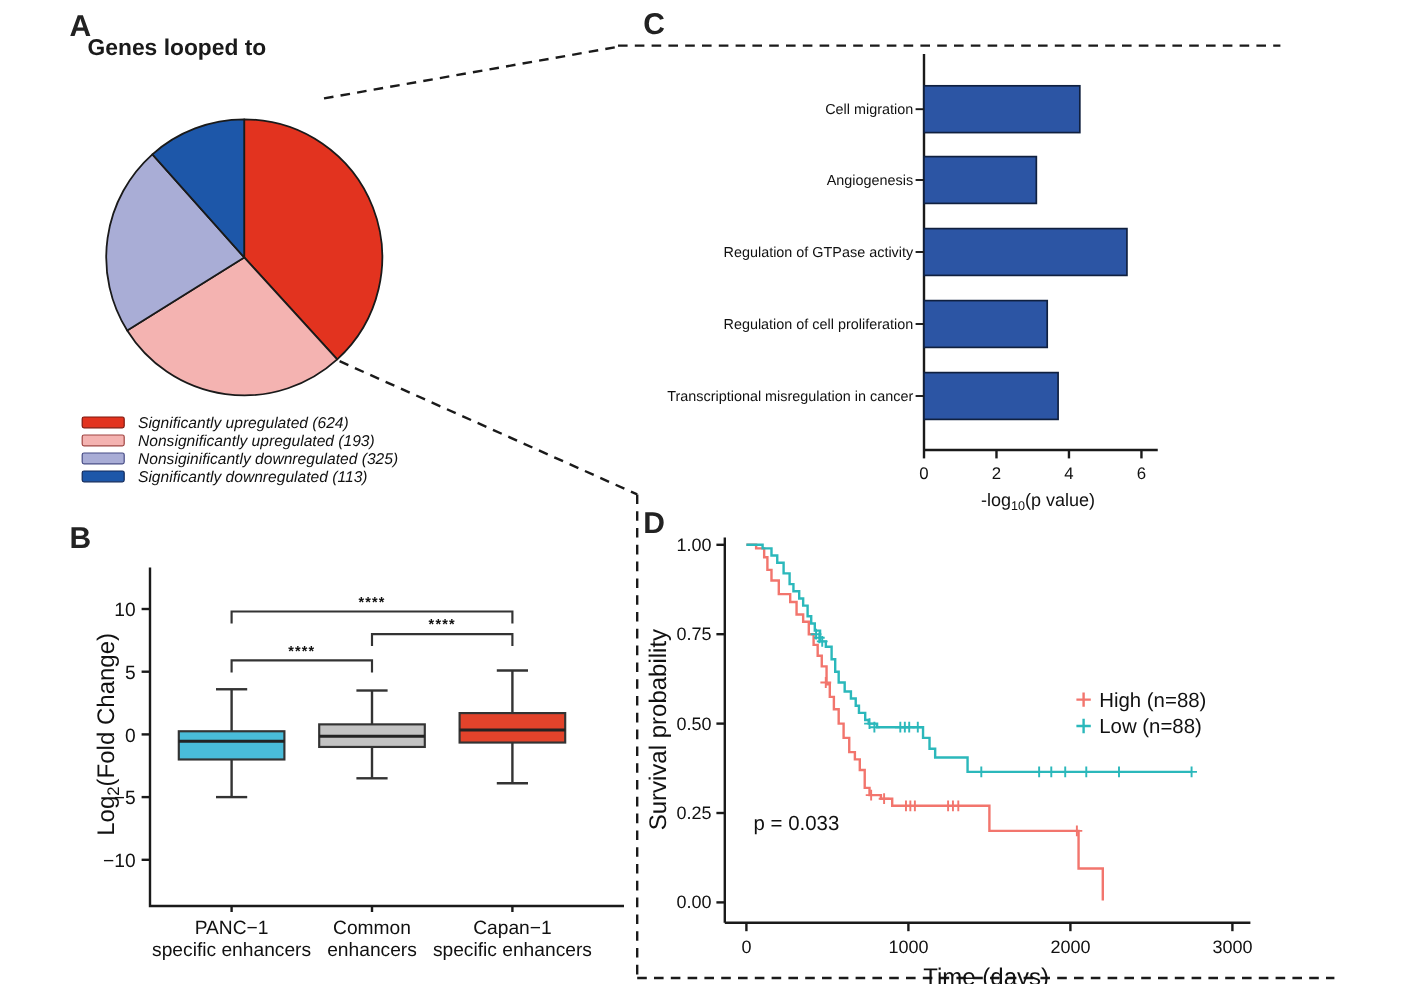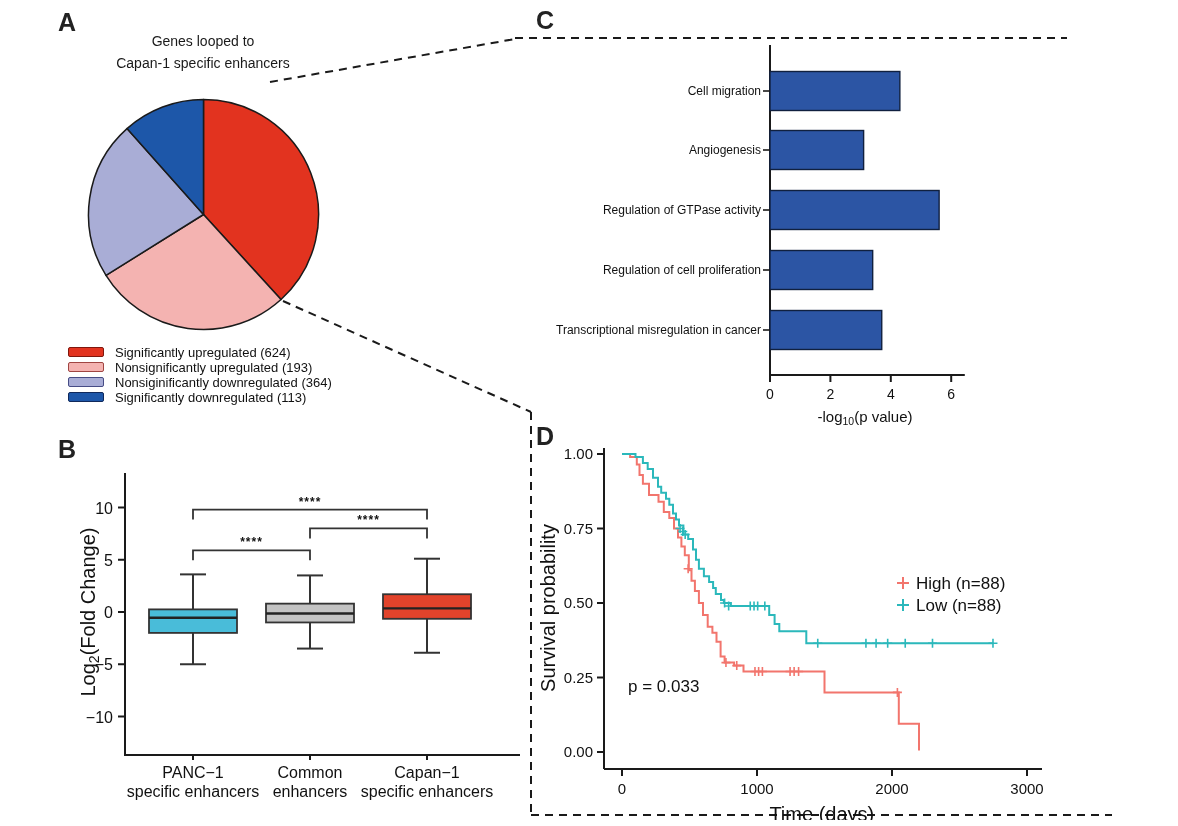--- a/index.html
+++ b/index.html
@@ -1,21 +1,21 @@
 <!DOCTYPE html>
 <html><head>
 <meta charset="utf-8">
 <style>
   html,body{margin:0;padding:0;background:#ffffff;}
   #canvas{position:relative;width:1178px;height:826px;background:#ffffff;overflow:hidden;
           font-family:"Liberation Sans",sans-serif;color:#1a1a1a;}
   .abs{position:absolute;}
   .panel-label{font-size:25px;font-weight:bold;color:#222;}
-  .pie-title{width:260px;text-align:center;font-size:14px;line-height:22px;color:#1a1a1a;}
-  #pie-legend .row{display:flex;align-items:center;margin-bottom:3px;height:12px;}
+  .pie-title{width:260px;font-size:19px;line-height:22px;color:#1a1a1a;font-weight:bold;}
+  #pie-legend .row{display:flex;align-items:center;margin-bottom:3px;height:12px;font-style:italic;}
   #pie-legend .sw{width:36px;height:10px;border-radius:2px;margin-right:11px;flex:0 0 auto;
                   border:1.6px solid #444;box-sizing:border-box;}
   #pie-legend .lb{font-size:13px;white-space:nowrap;color:#111;}
   svg text{font-family:"Liberation Sans",sans-serif;}
 </style>
 </head>
 <body>
 
 <div id="canvas">
 
@@ -25,40 +25,39 @@
       <path d="M515,38 L1067,38"></path>
       <path d="M283,301 L531,412"></path>
       <path d="M531,412 L531,815"></path>
       <path d="M531,815 L1112,815"></path>
     </g>
   </svg>
 
   <div class="abs panel-label" style="left:58px;top:8px;">A</div>
   <div class="abs pie-title" style="left:73px;top:30px;">
     <div>Genes looped to</div>
-    <div>Capan-1 specific enhancers</div>
   </div>
   <svg id="pie-svg" class="abs" style="left:87px;top:98px;" width="233" height="233">
       <path d="M116.5,116.5 L116.5,1.5 A115,115 0 0 1 194.0,201.5 Z" fill="#E2331F" stroke="#1a1a1a" stroke-width="1.5" stroke-linejoin="round"></path>
       <path d="M116.5,116.5 L194.0,201.5 A115,115 0 0 1 19.0,177.4 Z" fill="#F4B3B1" stroke="#1a1a1a" stroke-width="1.5" stroke-linejoin="round"></path>
       <path d="M116.5,116.5 L19.0,177.4 A115,115 0 0 1 40.0,30.6 Z" fill="#A9ADD6" stroke="#1a1a1a" stroke-width="1.5" stroke-linejoin="round"></path>
       <path d="M116.5,116.5 L40.0,30.6 A115,115 0 0 1 116.5,1.5 Z" fill="#1D57A9" stroke="#1a1a1a" stroke-width="1.5" stroke-linejoin="round"></path>
     </svg>
   <div id="pie-legend" class="abs" style="left:68px;top:346px;">
       <div class="row">
         <span class="sw" style="background: rgb(226, 51, 31); border-color: rgb(127, 23, 13);"></span>
         <span class="lb">Significantly upregulated (624)</span>
       </div>
       <div class="row">
         <span class="sw" style="background: rgb(244, 179, 177); border-color: rgb(160, 69, 66);"></span>
         <span class="lb">Nonsignificantly upregulated (193)</span>
       </div>
       <div class="row">
         <span class="sw" style="background: rgb(169, 173, 214); border-color: rgb(71, 76, 133);"></span>
-        <span class="lb">Nonsiginificantly downregulated (364)</span>
+        <span class="lb">Nonsiginificantly downregulated (325)</span>
       </div>
       <div class="row">
         <span class="sw" style="background: rgb(29, 87, 169); border-color: rgb(16, 41, 91);"></span>
         <span class="lb">Significantly downregulated (113)</span>
       </div>
     </div>
 
   <div class="abs panel-label" style="left:58px;top:435px;">B</div>
   <svg id="box-svg" class="abs" style="left:75px;top:450px;" width="450" height="360">
       <path d="M50,23 L50,305 L445,305" fill="none" stroke="#1a1a1a" stroke-width="2"></path>

